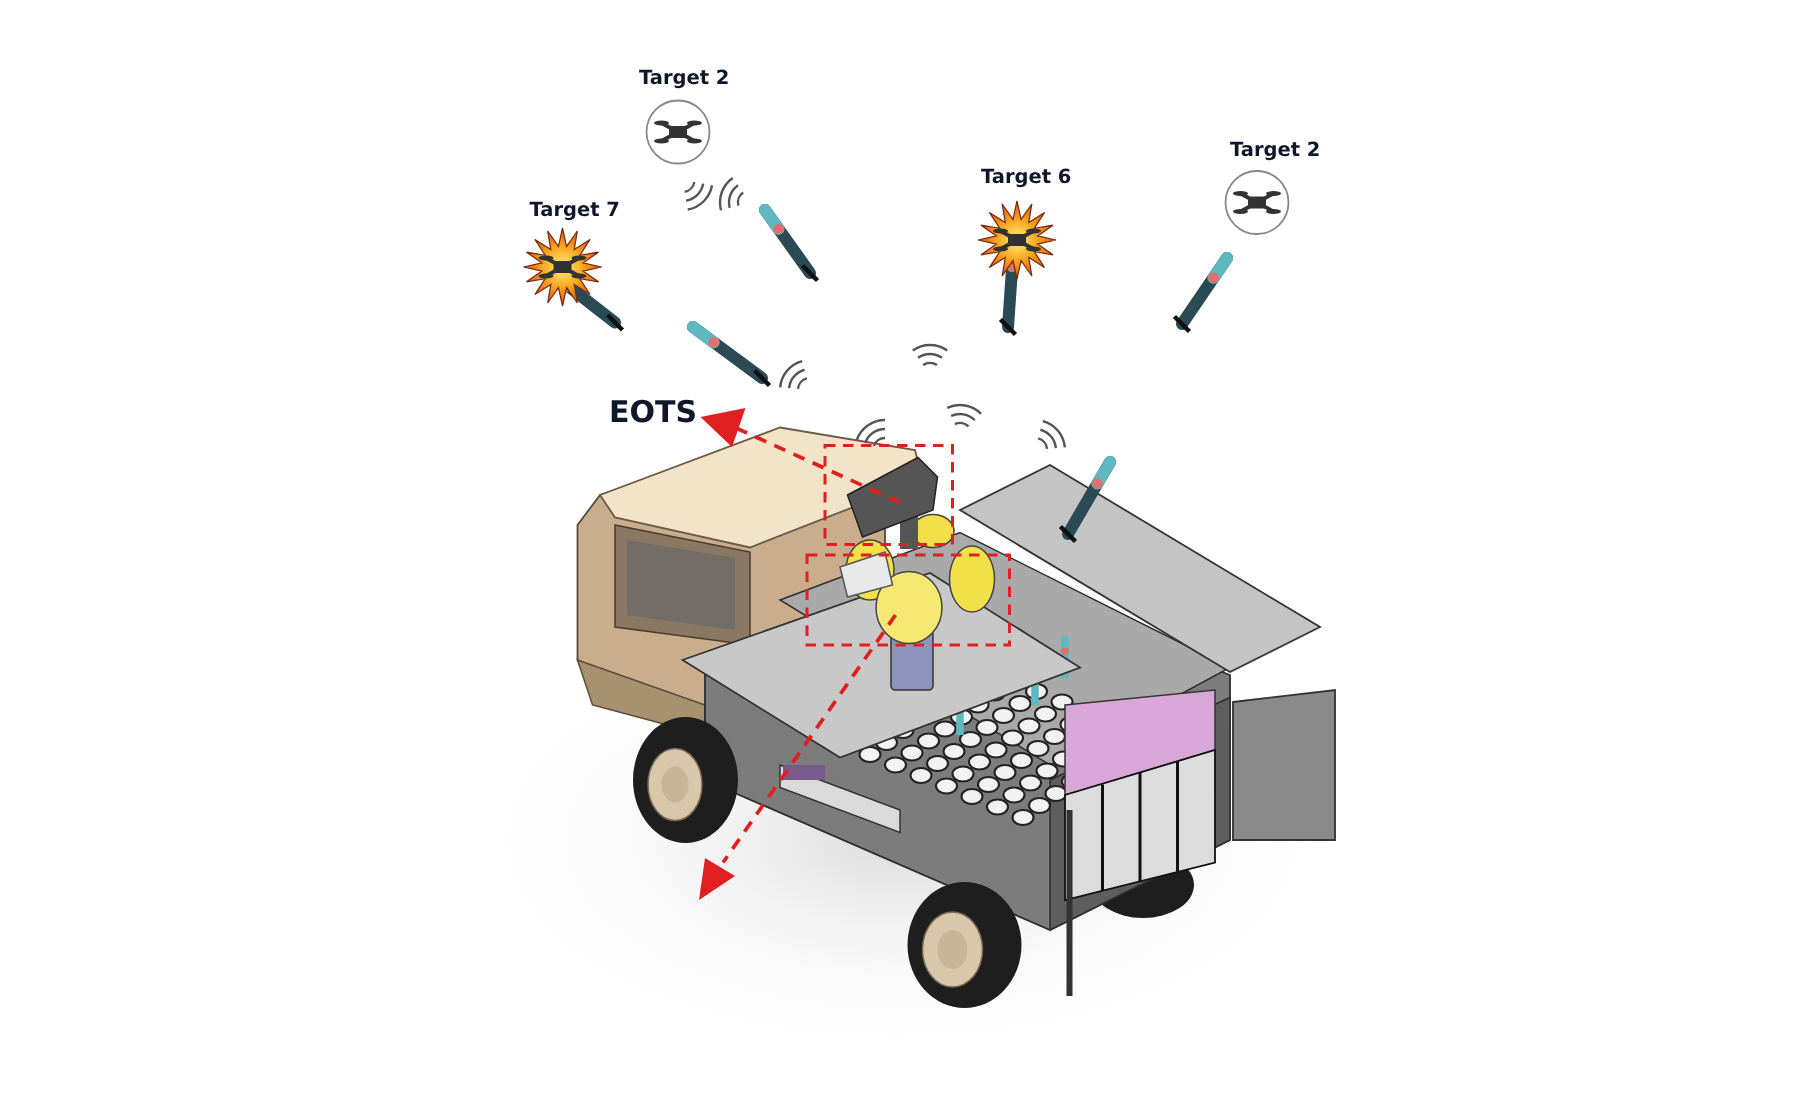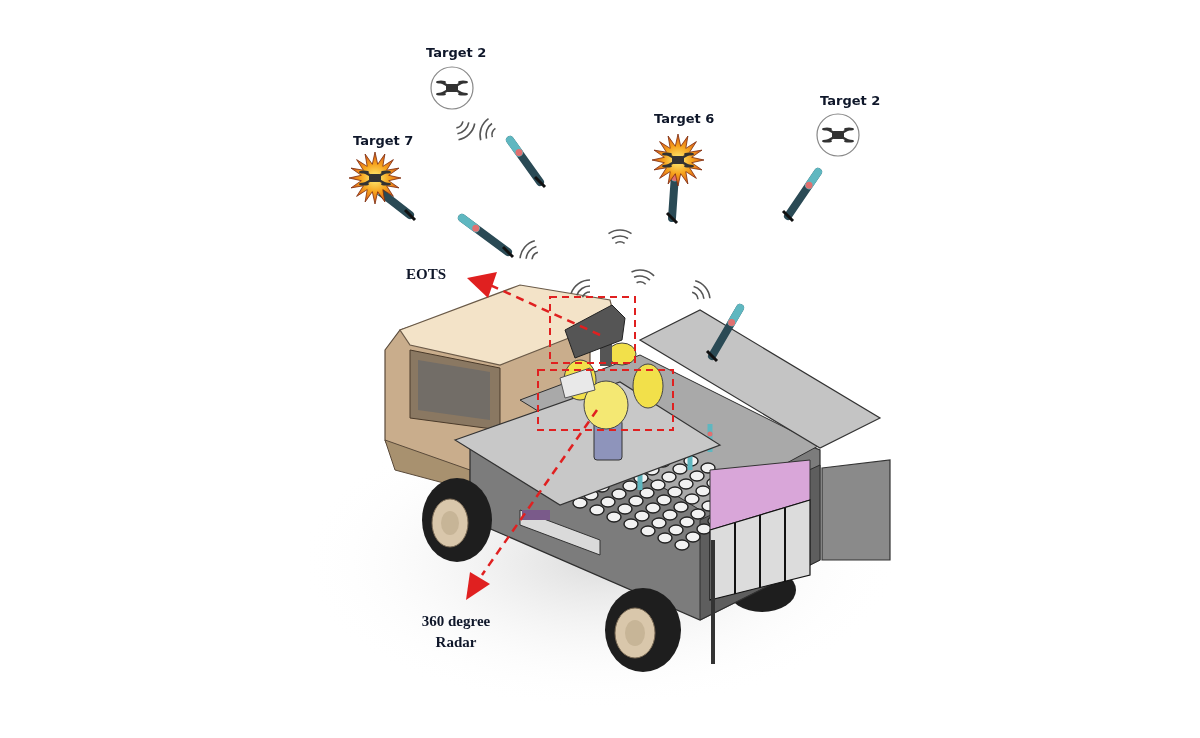--- a/index.html
+++ b/index.html
@@ -1,21 +1,21 @@
 <!DOCTYPE html>
 <html><head>
 <meta charset="utf-8">
 <style>
   html, body { margin: 0; padding: 0; background: #ffffff; }
   body { width: 1200px; height: 738px; overflow: hidden; position: relative;
          font-family: "Liberation Sans", sans-serif; }
   #stage { position: absolute; left: 0; top: 0; width: 1200px; height: 738px; }
   .lbl { position: absolute; color: #0f172a; font-weight: bold; font-family: "DejaVu Sans", sans-serif;
          font-size: 13px; white-space: nowrap; text-align: center; }
-  .lbl.big { font-size: 15px; line-height: 21px; font-family: Liberation Serif, serif; }
+  .lbl.big { font-size: 20px; line-height: 21px; }
 </style>
 </head>
 <body>
 
 <div id="stage">
 <svg width="1200" height="738" viewBox="0 0 1200 738">
   <defs>
     <radialGradient id="shadow" cx="50%" cy="50%" r="50%">
       <stop offset="0%" stop-color="#d8d8d8" stop-opacity="0.9"></stop>
       <stop offset="100%" stop-color="#ffffff" stop-opacity="0"></stop>
@@ -449,17 +449,13 @@
         </g>
       </g>
 </svg>
 
   
   <div class="lbl" style="left:353px;top:133px;">Target 7</div>
   <div class="lbl" style="left:426px;top:45px;">Target 2</div>
   <div class="lbl" style="left:654px;top:111px;">Target 6</div>
   <div class="lbl" style="left:820px;top:93px;">Target 2</div>
   <div class="lbl big" style="left:406px;top:264px;">EOTS</div>
-  <div class="lbl big" style="left:404px;top:611px;width:104px;">
-    <div>360 degree</div>
-    <div>Radar</div>
-  </div>
 </div>
 
 </body></html>

